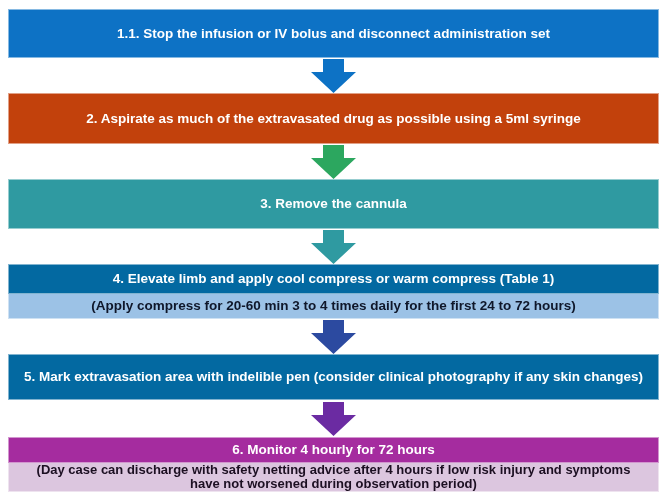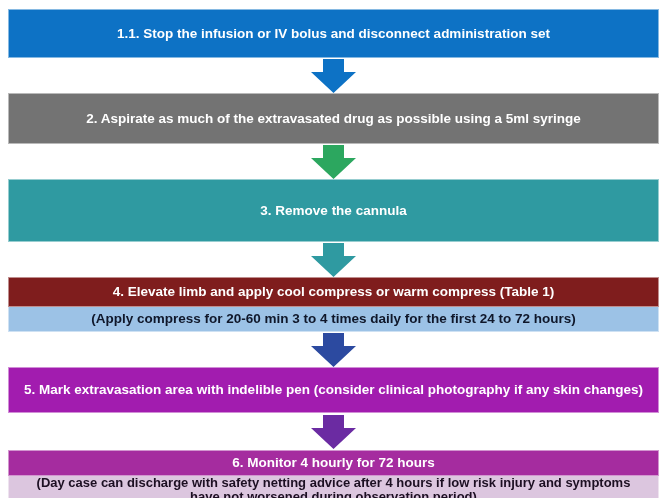--- a/index.html
+++ b/index.html
@@ -41,21 +41,21 @@
     height: 35px;
     flex: 0 0 auto;
     display: flex;
     align-items: center;
     justify-content: center;
   }
   .arrow svg { display: block; }
   
   .step-0 .main { height: 49px; }
   .step-1 .main { height: 51px; }
-  .step-2 .main { height: 63px; }
+  .step-2 .main { height: 50px; }
   .step-3 .main { height: 30px; }
   .step-3 .sub  { height: 25px; }
   .step-4 .main { height: 46px; }
   .step-4 .arrow { height: 37px; }
   .step-5 .main { height: 26px; align-items: center; }
   .step-5 .sub  { height: 29px; }
   .step-5 .sub .label { font-size: 13px; line-height: 1.08; padding: 0 16px; }
 </style>
 </head>
 <body>
@@ -67,21 +67,21 @@
     </div>
 
     <div class="arrow">
       <svg width="45" height="34" viewBox="0 0 45 34" aria-hidden="true">
         <path d="M12 0 H33 V13 H45 L22.5 34 L0 13 H12 Z" fill="#0d72c5"></path>
       </svg>
     </div>
   </div>
 
   <div class="step step-1">
-    <div class="box main" style="background: #737373;">
+    <div class="box main" style="background: #c2410c;">
       <span class="label">2. Aspirate as much of the extravasated drug as possible using a 5ml syringe</span>
     </div>
 
     <div class="arrow">
       <svg width="45" height="34" viewBox="0 0 45 34" aria-hidden="true">
         <path d="M12 0 H33 V13 H45 L22.5 34 L0 13 H12 Z" fill="#2ca75f"></path>
       </svg>
     </div>
   </div>
 
@@ -91,35 +91,35 @@
     </div>
 
     <div class="arrow">
       <svg width="45" height="34" viewBox="0 0 45 34" aria-hidden="true">
         <path d="M12 0 H33 V13 H45 L22.5 34 L0 13 H12 Z" fill="#2f9aa1"></path>
       </svg>
     </div>
   </div>
 
   <div class="step step-3">
-    <div class="box main" style="background: #7f1d1d;">
+    <div class="box main" style="background: #0369a1;">
       <span class="label">4. Elevate limb and apply cool compress or warm compress (Table 1)</span>
     </div>
     <div class="box sub" style="background: rgb(156, 194, 230); color: #0f172a;">
       <span class="label">(Apply compress for 20-60 min 3 to 4 times daily for the first 24 to 72 hours)</span>
     </div>
     <div class="arrow">
       <svg width="45" height="34" viewBox="0 0 45 34" aria-hidden="true">
         <path d="M12 0 H33 V13 H45 L22.5 34 L0 13 H12 Z" fill="#2c4aa0"></path>
       </svg>
     </div>
   </div>
 
   <div class="step step-4">
-    <div class="box main" style="background: #a21caf;">
+    <div class="box main" style="background: #0369a1;">
       <span class="label">5. Mark extravasation area with indelible pen (consider clinical photography if any skin changes)</span>
     </div>
 
     <div class="arrow">
       <svg width="45" height="34" viewBox="0 0 45 34" aria-hidden="true">
         <path d="M12 0 H33 V13 H45 L22.5 34 L0 13 H12 Z" fill="#6b2ba2"></path>
       </svg>
     </div>
   </div>
 

